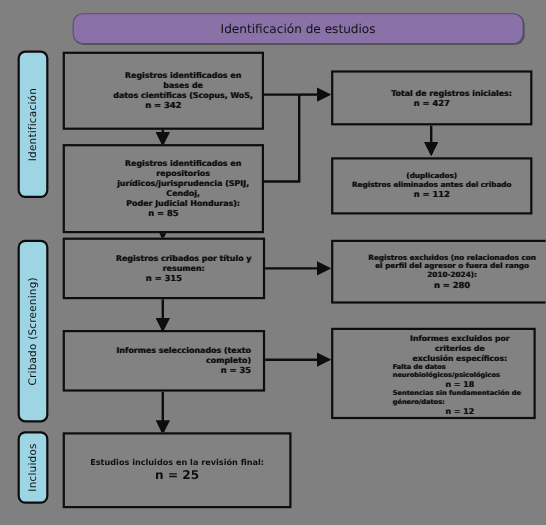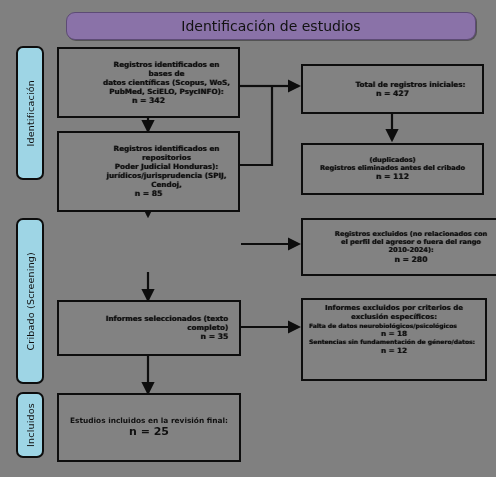--- a/index.html
+++ b/index.html
@@ -35,21 +35,21 @@
   .banner {
     position: absolute;
     box-sizing: border-box;
     background: #8a72a8;
     border: 1.5px solid #5d4b75;
     border-radius: 9px;
     display: flex;
     align-items: center;
     justify-content: center;
     color: #121212;
-    font-size: 14px;
+    font-size: 11px;
     box-shadow: 1px 1px 0 rgba(0,0,0,0.35);
   }
   .sidelabel {
     position: absolute;
     box-sizing: border-box;
     background: #9ed5e5;
     border: 2px solid #0d0d0d;
     border-radius: 7px;
     display: flex;
     align-items: center;
@@ -132,78 +132,83 @@
     <span>Cribado (Screening)</span>
   </div>
   <div class="sidelabel" style="left:16px; top:392px; width:28px; height:66px;">
     <span>Incluidos</span>
   </div>
 
   <div class="node" style="left:57px; top:47px; width:183px; height:71px;">
     <span class="boxtext blurry">
       <span class="ln b-main">Registros identificados en bases de</span>
       <span class="ln b-main">datos científicas (Scopus, WoS,</span>
-      <span class="ln b-main">PubMed, SciELO, PsycINFO):</span>
       <span class="ln b-n">n = 342</span>
     </span>
   </div>
 
   <div class="node" style="left:57px; top:131px; width:183px; height:81px;">
     <span class="boxtext blurry">
       <span class="ln b-main">Registros identificados en repositorios</span>
+      <span class="ln b-main">jurídicos/jurisprudencia (SPIJ, Cendoj,</span>
       <span class="ln b-main">Poder Judicial Honduras):</span>
-      <span class="ln b-main">jurídicos/jurisprudencia (SPIJ, Cendoj,</span>
       <span class="ln b-n">n = 85</span>
     </span>
   </div>
 
   <div class="node" style="left:301px; top:64px; width:183px; height:50px;">
     <span class="boxtext blurry">
       <span class="ln b-main">Total de registros iniciales:</span>
       <span class="ln b-n">n = 427</span>
     </span>
   </div>
 
   <div class="node" style="left:301px; top:143px; width:183px; height:52px;">
     <span class="boxtext blurry">
       <span class="ln b-sm">(duplicados)</span>
       <span class="ln b-sm">Registros eliminados antes del cribado</span>
       <span class="ln b-n">n = 112</span>
     </span>
   </div>
 
+  <div class="node" style="left:57px; top:216px; width:184px; height:56px;">
+    <span class="boxtext blurry">
+      <span class="ln b-main">Registros cribados por título y resumen:</span>
+      <span class="ln b-n">n = 315</span>
+    </span>
+  </div>
 
   <div class="node" style="left:301px; top:218px; width:220px; height:58px;justify-content:center;">
     <span class="boxtext blurry">
       <span class="ln b-sm">Registros excluidos (no relacionados con</span>
       <span class="ln b-sm">el perfil del agresor o fuera del rango</span>
       <span class="ln b-sm">2010-2024):</span>
       <span class="ln b-n">n = 280</span>
     </span>
   </div>
 
   <div class="node" style="left:57px; top:300px; width:184px; height:56px;text-align:right;">
     <span class="boxtext blurry">
       <span class="ln b-main">Informes seleccionados (texto</span>
       <span class="ln b-main">completo)</span>
       <span class="ln b-n">n = 35</span>
     </span>
   </div>
 
   <div class="node" style="left:301px; top:298px; width:186px; height:83px; align-items:flex-start;">
-    <span class="boxtext blurry" style="padding-top:4px; width:100%;">
+    <span class="boxtext blurry" style="padding-top:4px; width:100%;margin-left:48px;">
       <span class="ln b-crit-title">Informes excluidos por criterios de</span>
       <span class="ln b-crit-title">exclusión específicos:</span>
       <span class="ln b-crit-line" style="text-align:left;">Falta de datos neurobiológicos/psicológicos</span>
       <span class="ln b-crit-n">n = 18</span>
       <span class="ln b-crit-line" style="text-align:left;">Sentencias sin fundamentación de género/datos:</span>
       <span class="ln b-crit-n">n = 12</span>
     </span>
   </div>
 
-  <div class="node" style="left:57px; top:393px; width:184px; height:69px;">
+  <div class="node" style="left:57px; top:393px; width:208px; height:69px;">
     <span class="boxtext">
       <span class="ln b-final-t">Estudios incluidos en la revisión final:</span>
       <span class="ln b-final-n">n = 25</span>
     </span>
   </div>
 
 </div>
 
 </body></html>

